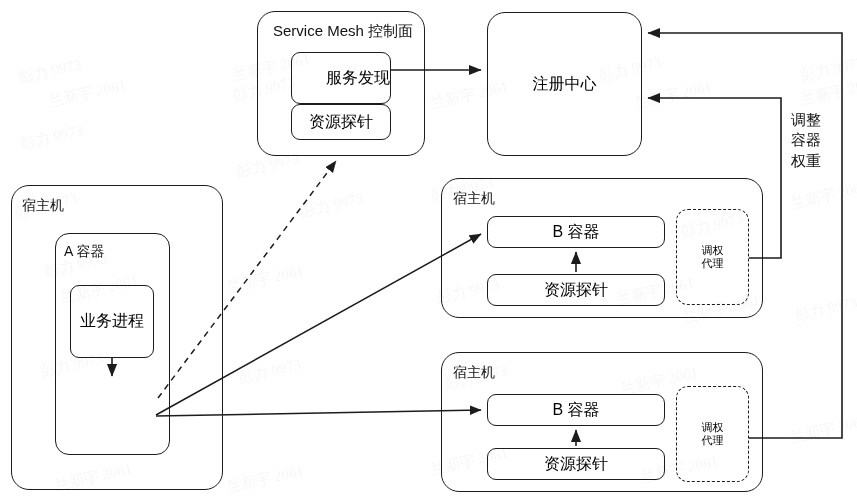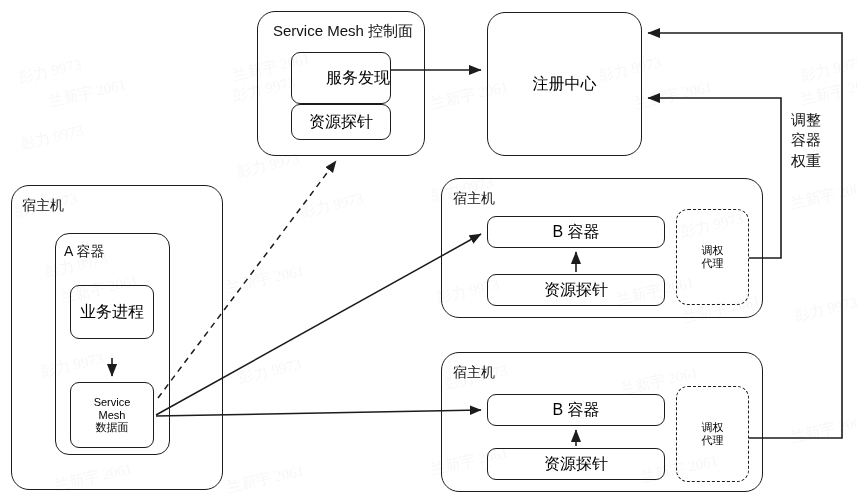--- a/index.html
+++ b/index.html
@@ -130,29 +130,24 @@
   <div class="box r-lg ctr" style="left:487px; top:12px; width:155px; height:144px;">
     <span>注册中心</span>
   </div>
 
   <div class="box r-lg" style="left:11px; top:185px; width:212px; height:305px;"></div>
   <div class="lbl corner-lbl" style="left:22px; top:197px;">宿主机</div>
 
   <div class="box r-md" style="left:55px; top:233px; width:115px; height:222px;"></div>
   <div class="lbl corner-lbl" style="left:64px; top:243px;text-align:center;">A 容器</div>
 
-  <div class="box r-sm ctr" style="left:70px; top:285px; width:84px; height:54px;">
+  <div class="box r-sm ctr" style="left:70px; top:285px; width:84px; height:73px;">
     <span>业务进程</span>
   </div>
 
-  <div class="box r-sm ctr" style="left:70px; top:382px; width:84px; height:66px; flex-direction:column; line-height:1.18;">
-    <span class="sm-txt" style="white-space:pre-line;">Service
-Mesh
-数据面</span>
-  </div>
 
   <div class="box r-lg" style="left:441px; top:178px; width:322px; height:140px;"></div>
   <div class="lbl corner-lbl" style="left:453px; top:190px;">宿主机</div>
 
   <div class="box r-sm ctr" style="left:487px; top:216px; width:178px; height:32px;">
     <span>B 容器</span>
   </div>
 
   <div class="box r-sm ctr" style="left:487px; top:274px; width:178px; height:32px;">
     <span>资源探针</span>

